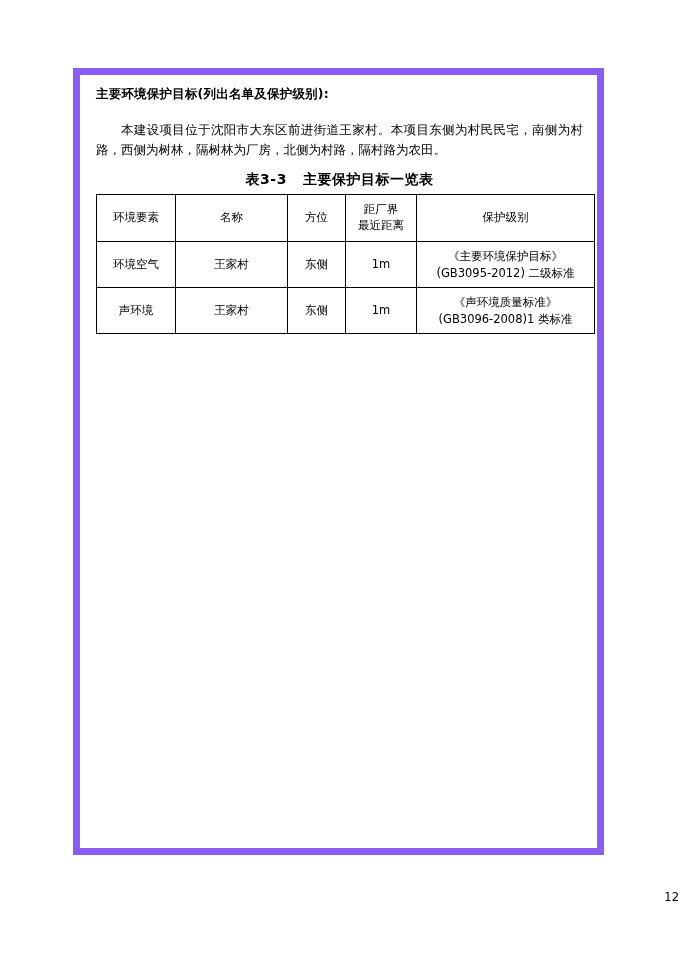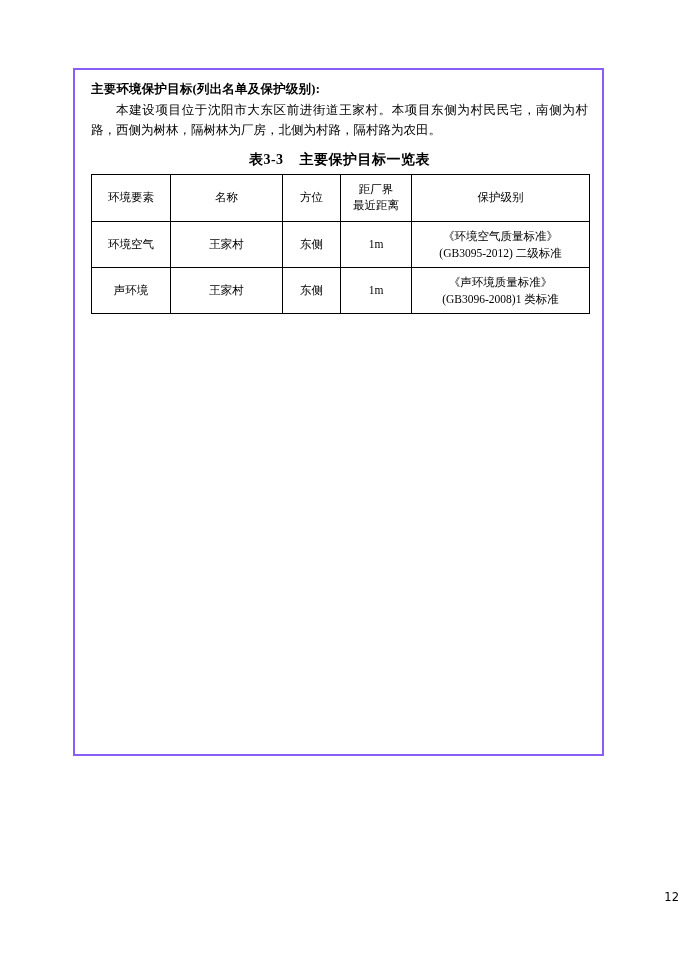--- a/index.html
+++ b/index.html
@@ -19,43 +19,42 @@
     width: 679px;
     height: 960px;
     background: #ffffff;
   }
   
   .doc-frame {
     position: absolute;
     left: 73px;
     top: 68px;
     width: 531px;
-    height: 688px;
-    border: 2px solid #8b5cf6;
+    height: 787px;
+    border: 7px solid #8b5cf6;
     box-sizing: border-box;
-    font-family: Liberation Serif, serif;
   }
   .doc-inner {
     position: absolute;
     left: 16px;
     top: 10px;
     right: 14px;
   }
   .section-heading {
     font-size: 12.5px;
     font-weight: bold;
     line-height: 1.5;
     letter-spacing: 0.2px;
     color: #000;
   }
   .body-para {
     font-size: 12.5px;
     line-height: 1.65;
     text-align: justify;
-    margin-top: 1px;
+    margin-top: 16px;
     text-indent: 25px;
     color: #000;
   }
   .table-caption {
     text-align: center;
     font-size: 14px;
     font-weight: bold;
     margin-top: 10px;
     margin-bottom: 5px;
     letter-spacing: 0.5px;
@@ -144,21 +143,21 @@
             <td>保护级别</td>
           </tr>
         </thead>
         <tbody>
           <tr>
             <td>环境空气</td>
             <td>王家村</td>
             <td>东侧</td>
             <td>1m</td>
             <td class="std-cell">
-              <span class="line1">《环境空气质量标准》</span>
+              <span class="line1">《主要环境保护目标》</span>
               <span class="line2">(GB3095-2012) 二级标准</span>
             </td>
           </tr>
           <tr>
             <td>声环境</td>
             <td>王家村</td>
             <td>东侧</td>
             <td>1m</td>
             <td class="std-cell">
               <span class="line1">《声环境质量标准》</span>

